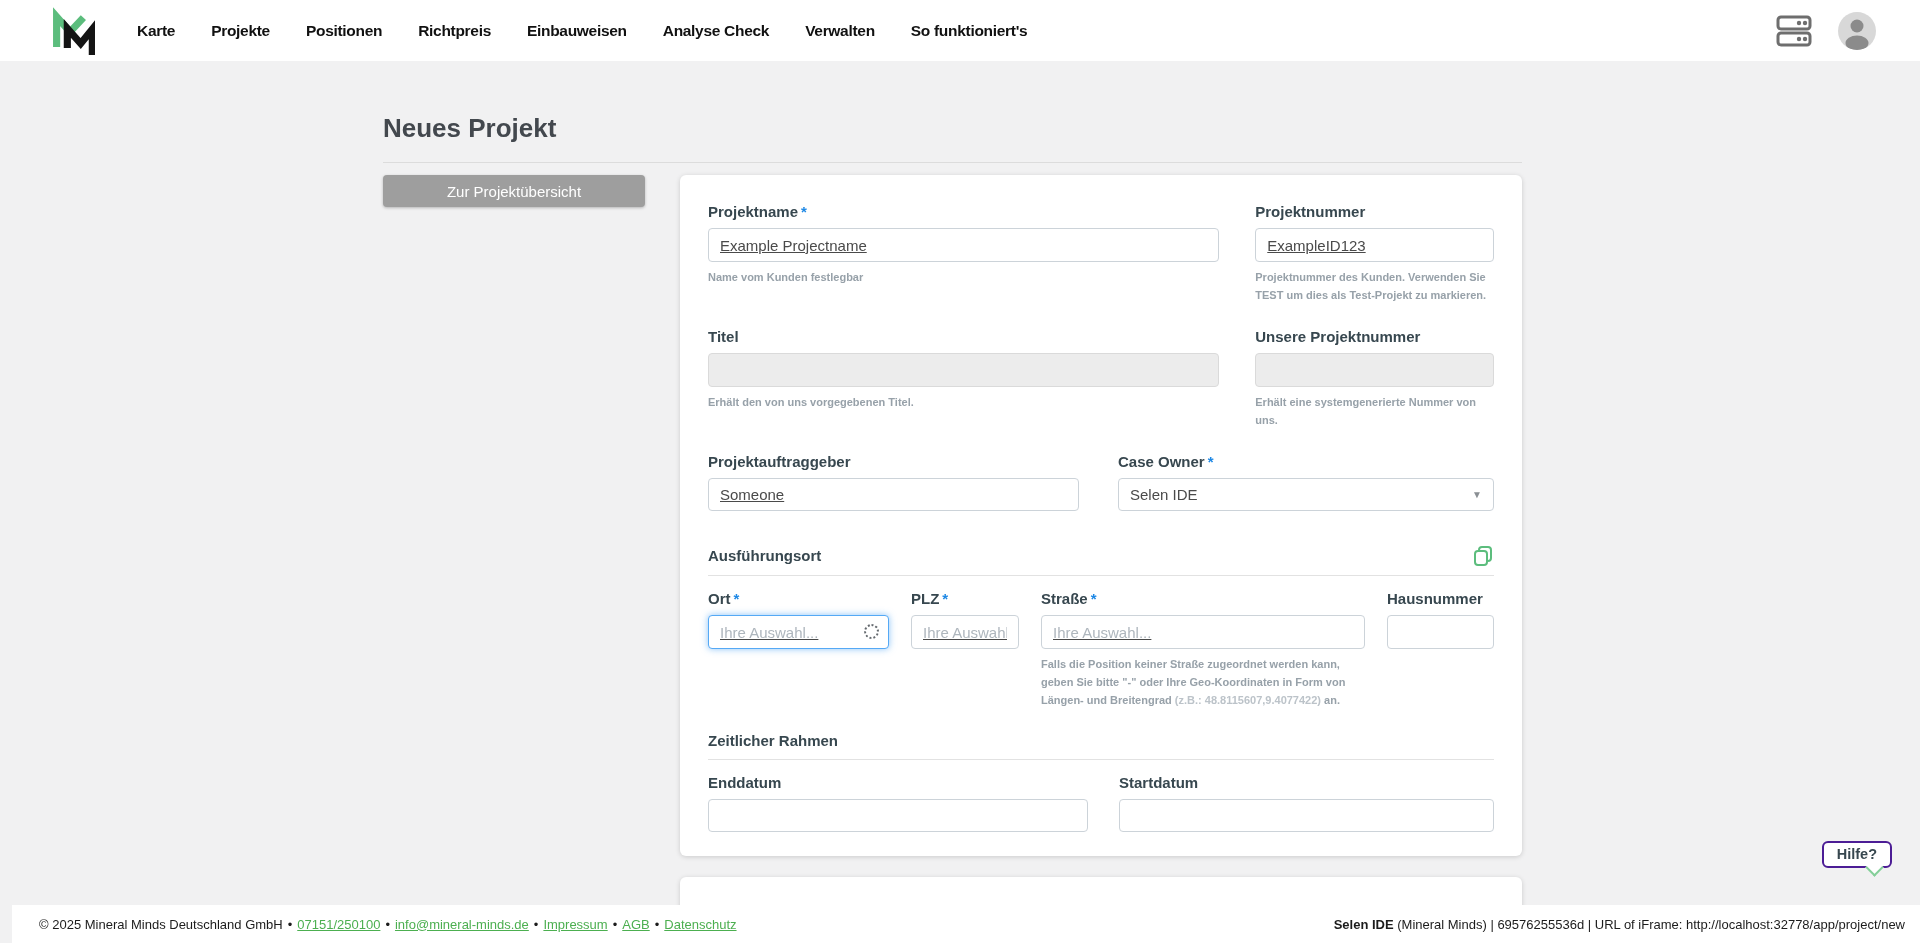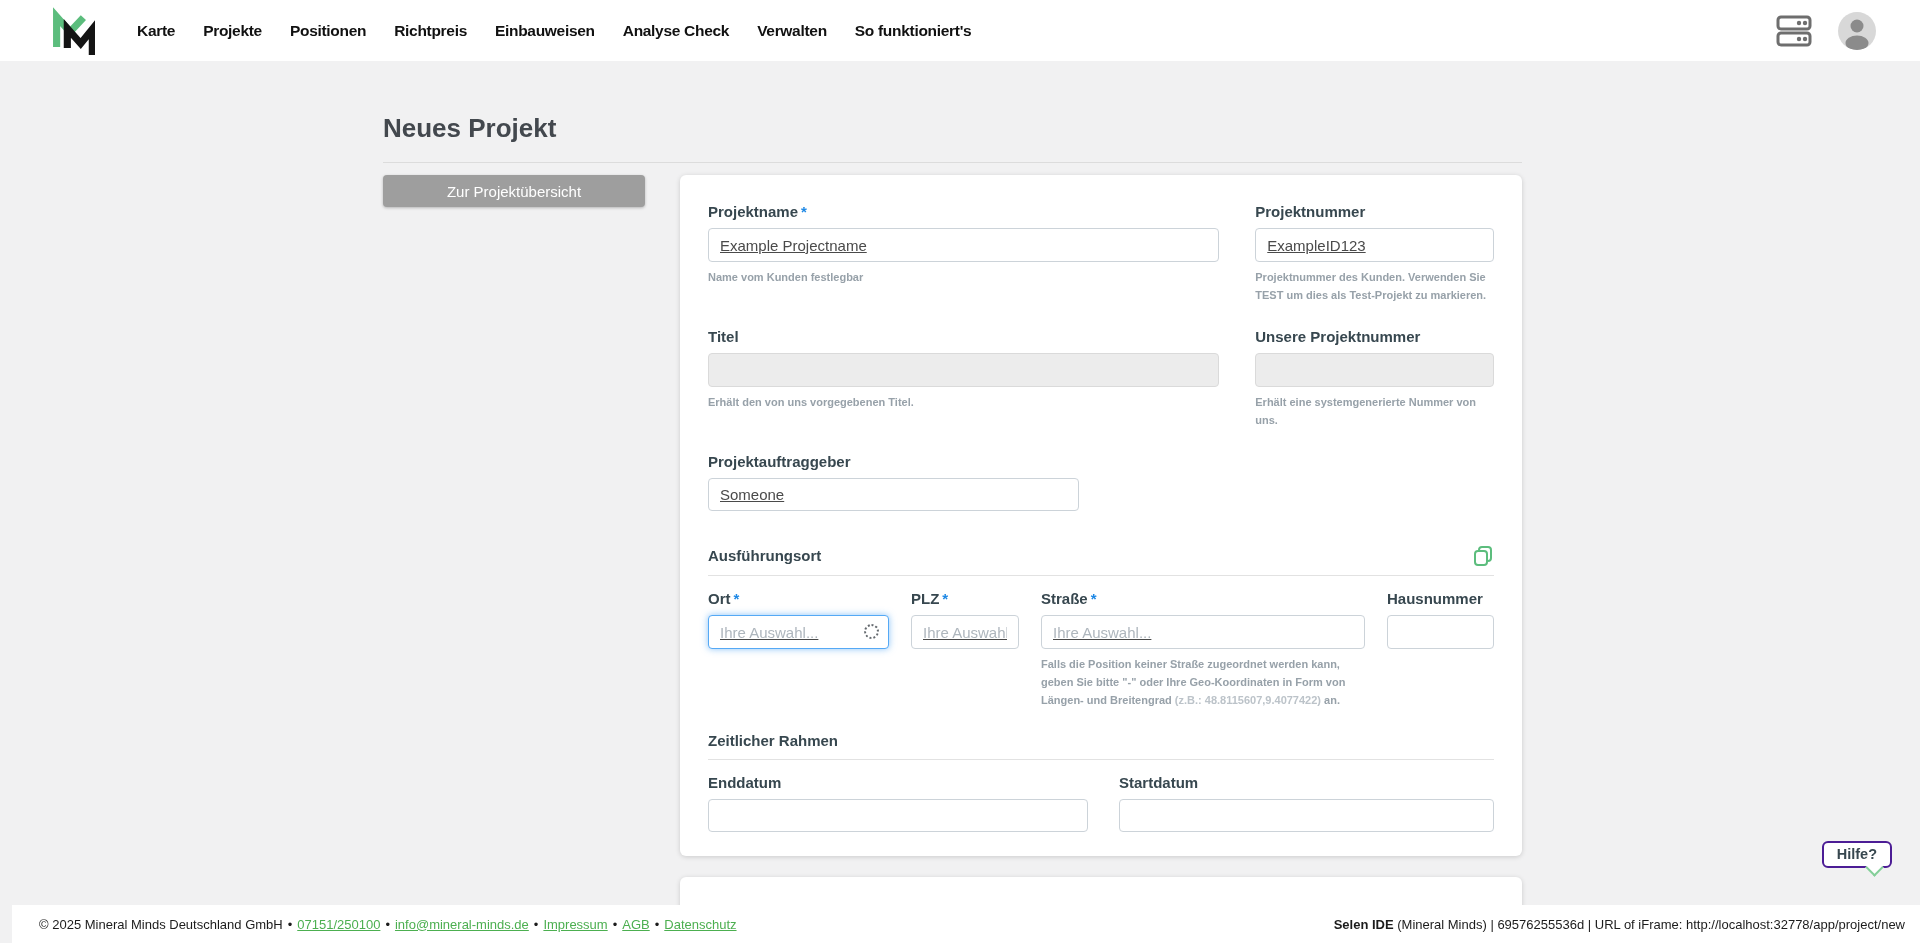--- a/index.html
+++ b/index.html
@@ -3,21 +3,21 @@
 <meta charset="utf-8">
 <style>
   * { margin:0; padding:0; box-sizing:border-box; }
   html,body { width:1920px; height:943px; overflow:hidden;
     font-family:"Liberation Sans", sans-serif; background:#f1f1f2; }
 
   
   .header { height:61px; background:#ffffff; display:flex; align-items:center;
     padding:0 44px 0 45px; position:relative; z-index:5; }
   .logo { width:50px; height:50px; margin-right:42px; flex:0 0 auto; }
-  .nav { display:flex; align-items:center; gap:28px; }
+  .nav { display:flex; align-items:center; gap:36px; }
   .nav-item { font-size:15.5px; font-weight:600; color:#111; text-decoration:none;
     letter-spacing:-0.3px; cursor:pointer; white-space:nowrap; }
   .header-right { margin-left:auto; display:flex; align-items:center; gap:26px; }
   .server-icon { width:36px; height:34px; cursor:pointer; }
   .avatar { width:38px; height:38px; border-radius:50%; background:#d8d8d8;
     overflow:hidden; cursor:pointer; }
 
   
   .main { width:1139px; margin-left:383px; padding-top:52px; }
   .page-title { font-size:26px; font-weight:bold; color:#43484e; }
@@ -163,20 +163,27 @@
           <input class="text-input" type="text" disabled="" value="" style="">
           <div class="help">Erhält eine systemgenerierte Nummer von uns.</div>
         </div>
       </div>
 
       <div class="row row-gap">
         <div class="col-c">
           <div class="field-label">Projektauftraggeber</div>
           <input class="text-input" type="text" style="height: 33px;" value="Someone">
         </div>
+        <div class="col-c2">
+          <div class="field-label"><span>Case Owner</span><span class="req">*</span></div>
+          <div class="select-box">
+            <span>Selen IDE</span>
+            <span class="select-arrow">▼</span>
+          </div>
+        </div>
       </div>
 
       <div class="section-head mt-34">
         <div class="section-title">Ausführungsort</div>
         <svg class="copy-icon" viewBox="0 0 22 22">
           <rect x="7" y="2" width="12" height="14" rx="3" fill="#fff" stroke="#5cbd7d" stroke-width="2"></rect>
           <rect x="3" y="6" width="12" height="14" rx="3" fill="#fff" stroke="#5cbd7d" stroke-width="2"></rect>
         </svg>
       </div>
       <hr class="section-divider">

